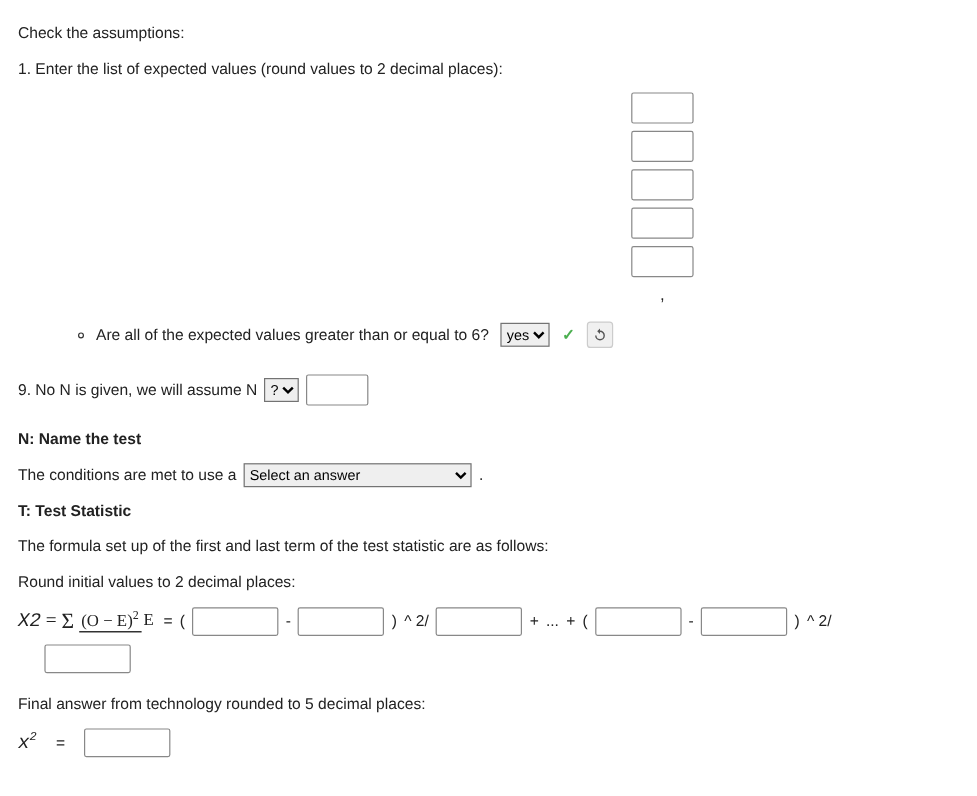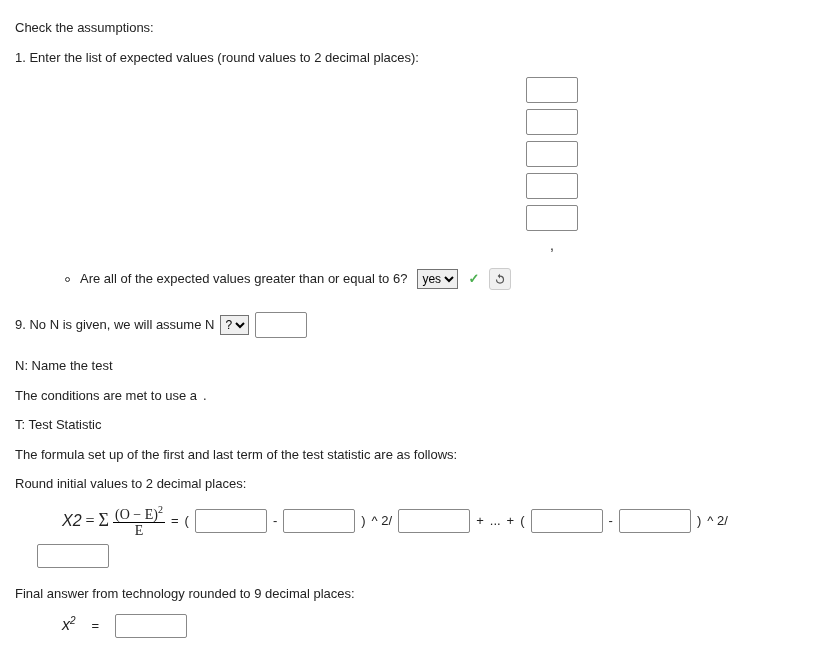--- a/index.html
+++ b/index.html
@@ -8,21 +8,21 @@
       font-size: 13px;
       color: #222;
       margin: 0;
       padding: 10px 15px;
       width: 814px;
       line-height: 1.5;
     }
     .section-heading { margin: 8px 0 6px 0; }
     .indent-1 { margin-left: 22px; }
     .indent-2 { margin-left: 50px; }
-    .bold { font-weight: 400; }
+    .bold { font-weight: 700; }
     .input-col {
       display: flex;
       flex-direction: column;
       align-items: center;
       margin-left: 290px;
       margin-top: 4px;
       gap: 6px;
     }
     .input-col .comma {
       font-size: 14px;
@@ -76,31 +76,30 @@
     .retry-btn svg { width: 14px; height: 14px; }
     .formula {
       font-family: "Times New Roman", serif;
       font-size: 16px;
       display: inline-flex;
       align-items: center;
       gap: 4px;
     }
     .frac {
       display: inline-flex;
-      flex-direction: column;
       align-items: center;
       font-size: 14px;
       line-height: 1.1;
       vertical-align: middle;
     }
     .frac .num { border-bottom: 1px solid #000; padding: 0 2px; }
     .frac .den { padding: 0 2px; }
     .sigma { font-size: 18px; }
     .flow { display:flex; flex-wrap:wrap; align-items:center; gap:6px; margin: 10px 0 6px 0; }
-    .chi2 { font-family: Liberation Sans, sans-serif; font-style: italic; font-size:16px;margin-left:47px; }
+    .chi2 { font-family: Liberation Mono, monospace; font-style: italic; font-size:16px; }
     .sup { font-size:10px; vertical-align: super; }
     .nowrap { white-space: nowrap; }
   </style>
 </head>
 <body>
 
 <div class="section-heading">Check the assumptions:</div>
 
 <div class="indent-1 row">1. Enter the list of expected values (round values to 2 decimal places):</div>
 
@@ -131,20 +130,23 @@
   <span>9. No N is given, we will assume N</span>
   <select class="inline">
     <option>?</option>
   </select>
   <input class="small" type="text" style="">
 </div>
 
 <div class="section-heading bold" style="margin-top:18px;">N: Name the test</div>
 <div class="indent-1 row" style="display:flex;align-items:center;gap:6px;">
   <span>The conditions are met to use a</span>
+  <select class="inline wide">
+    <option>Select an answer</option>
+  </select>
   <span>.</span>
 </div>
 
 <div class="section-heading bold" style="margin-top:0;">T: Test Statistic</div>
 <div class="indent-1 row">The formula set up of the first and last term of the test statistic are as follows:</div>
 <div class="indent-1 row">Round initial values to 2 decimal places:</div>
 
 <div class="indent-1 flow">
   <span class="formula nowrap">
     <span class="chi2">Χ2</span>
@@ -170,21 +172,21 @@
   <input class="med" type="text" style="">
   <span>-</span>
   <input class="med" type="text" style="">
   <span>)</span>
   <span>^ 2/</span>
 </div>
 <div class="indent-1">
   <input class="med" type="text" style="">
 </div>
 
-<div class="indent-1 row" style="margin-top:16px;">Final answer from technology rounded to 9 decimal places:</div>
+<div class="indent-1 row" style="margin-top:16px;">Final answer from technology rounded to 5 decimal places:</div>
 
 <div class="indent-1 row" style="display:flex;align-items:center;gap:16px;">
   <span class="chi2">
     <span>x</span><span class="sup">2</span>
   </span>
   <span>=</span>
   <input class="med" type="text" style="">
 </div>
 
 </body></html>

